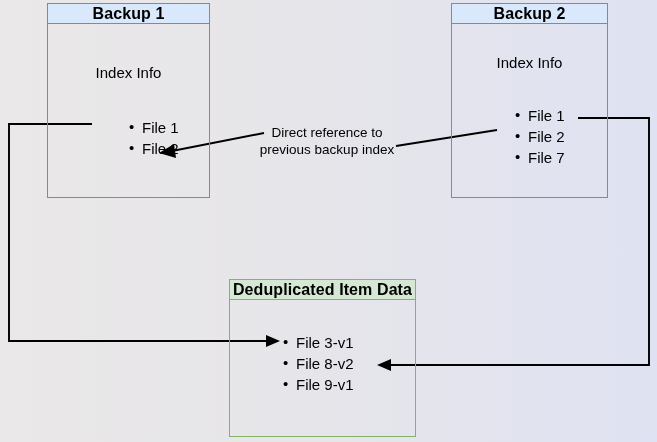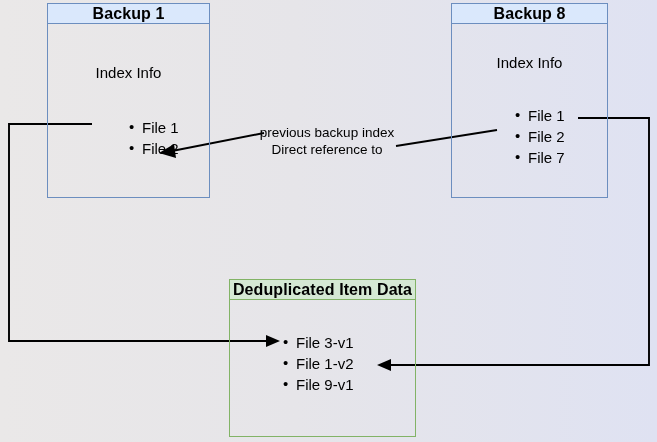--- a/index.html
+++ b/index.html
@@ -131,36 +131,36 @@
   <div class="box" style="left:47px; top:3px; width:163px; height:195px;">
     <div class="box-header">Backup 1</div>
     <div class="box-title" style="top:60px;">Index Info</div>
     <ul class="filelist" style="left:76px; top:113px;">
       <li>File 1</li>
       <li>File 2</li>
     </ul>
   </div>
 
   <div class="box" style="left:451px; top:3px; width:157px; height:195px;">
-    <div class="box-header">Backup 8</div>
+    <div class="box-header">Backup 2</div>
     <div class="box-title" style="top:50px;">Index Info</div>
     <ul class="filelist" style="left:58px; top:101px;">
       <li>File 1</li>
       <li>File 2</li>
       <li>File 7</li>
     </ul>
   </div>
 
   <div class="box green" style="left:229px; top:279px; width:187px; height:158px;padding-left:31px;">
     <div class="box-header">Deduplicated Item Data</div>
     <ul class="filelist" style="left:48px; top:52px;">
       <li>File 3-v1</li>
-      <li>File 1-v2</li>
+      <li>File 8-v2</li>
       <li>File 9-v1</li>
     </ul>
   </div>
 
   <div class="caption" style="left:247px; top:124px; width:160px;">
+    <div>Direct reference to</div>
     <div>previous backup index</div>
-    <div>Direct reference to</div>
   </div>
 
 </div>
 
 </body></html>

